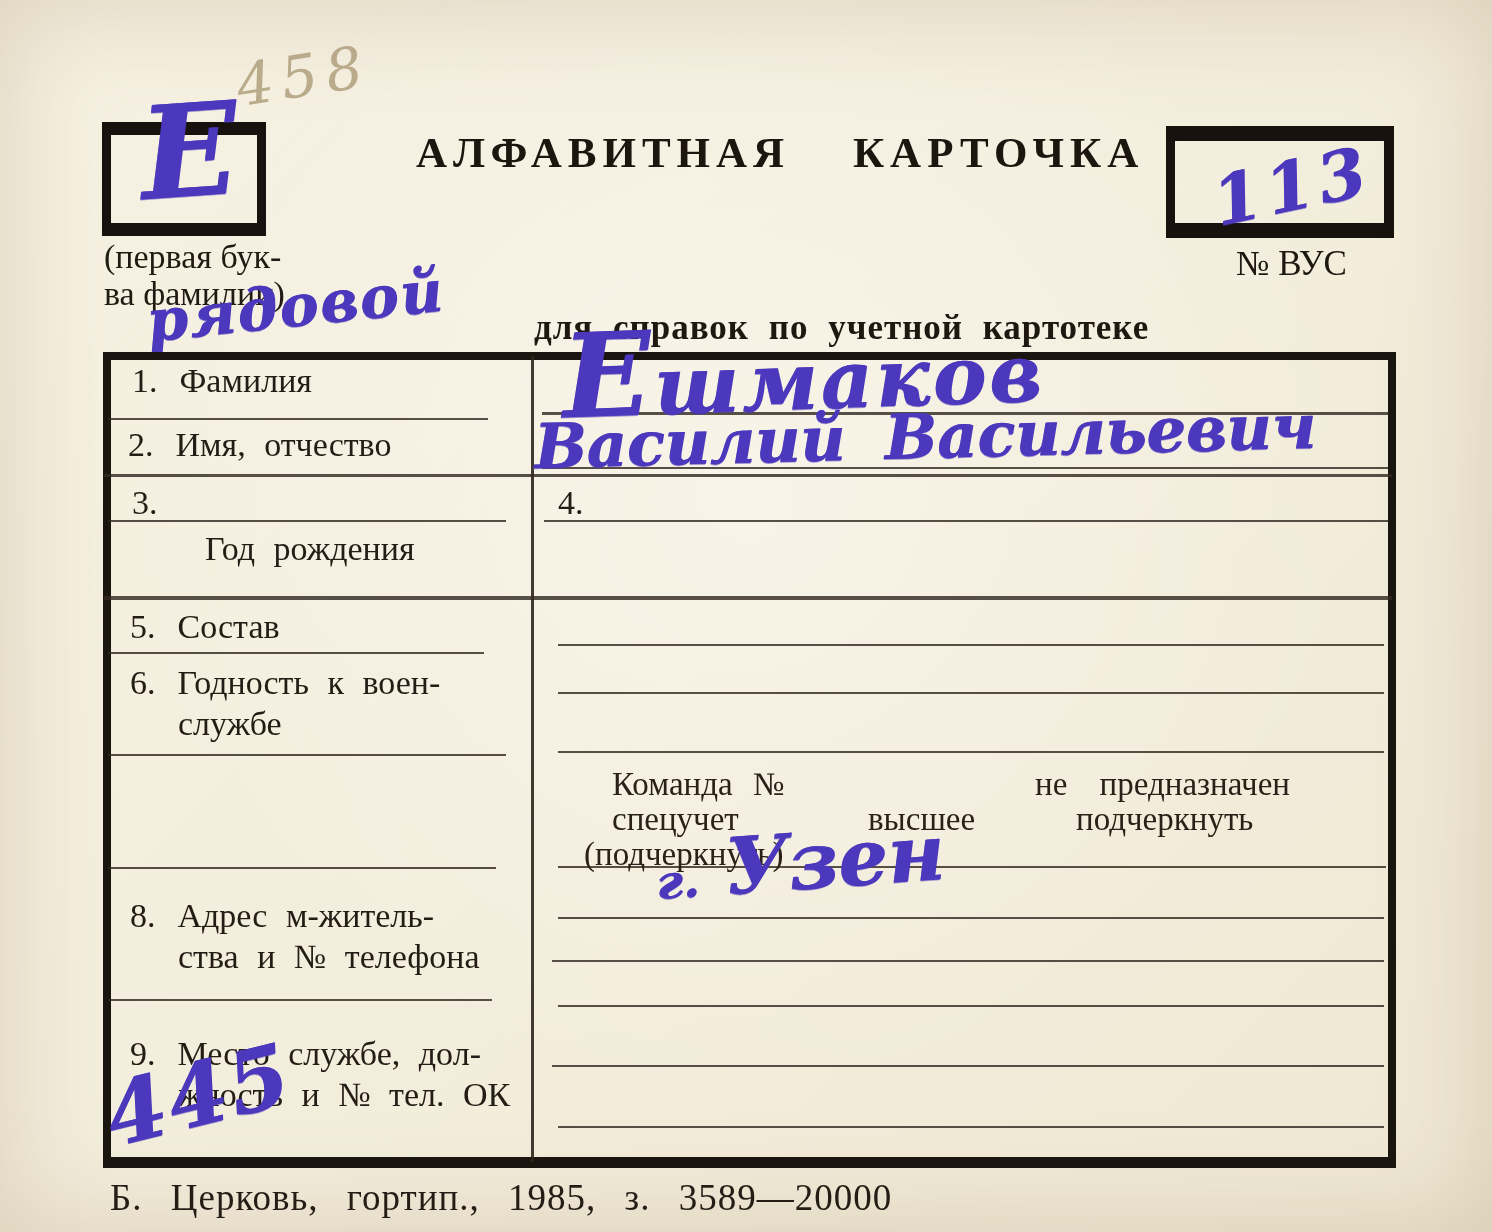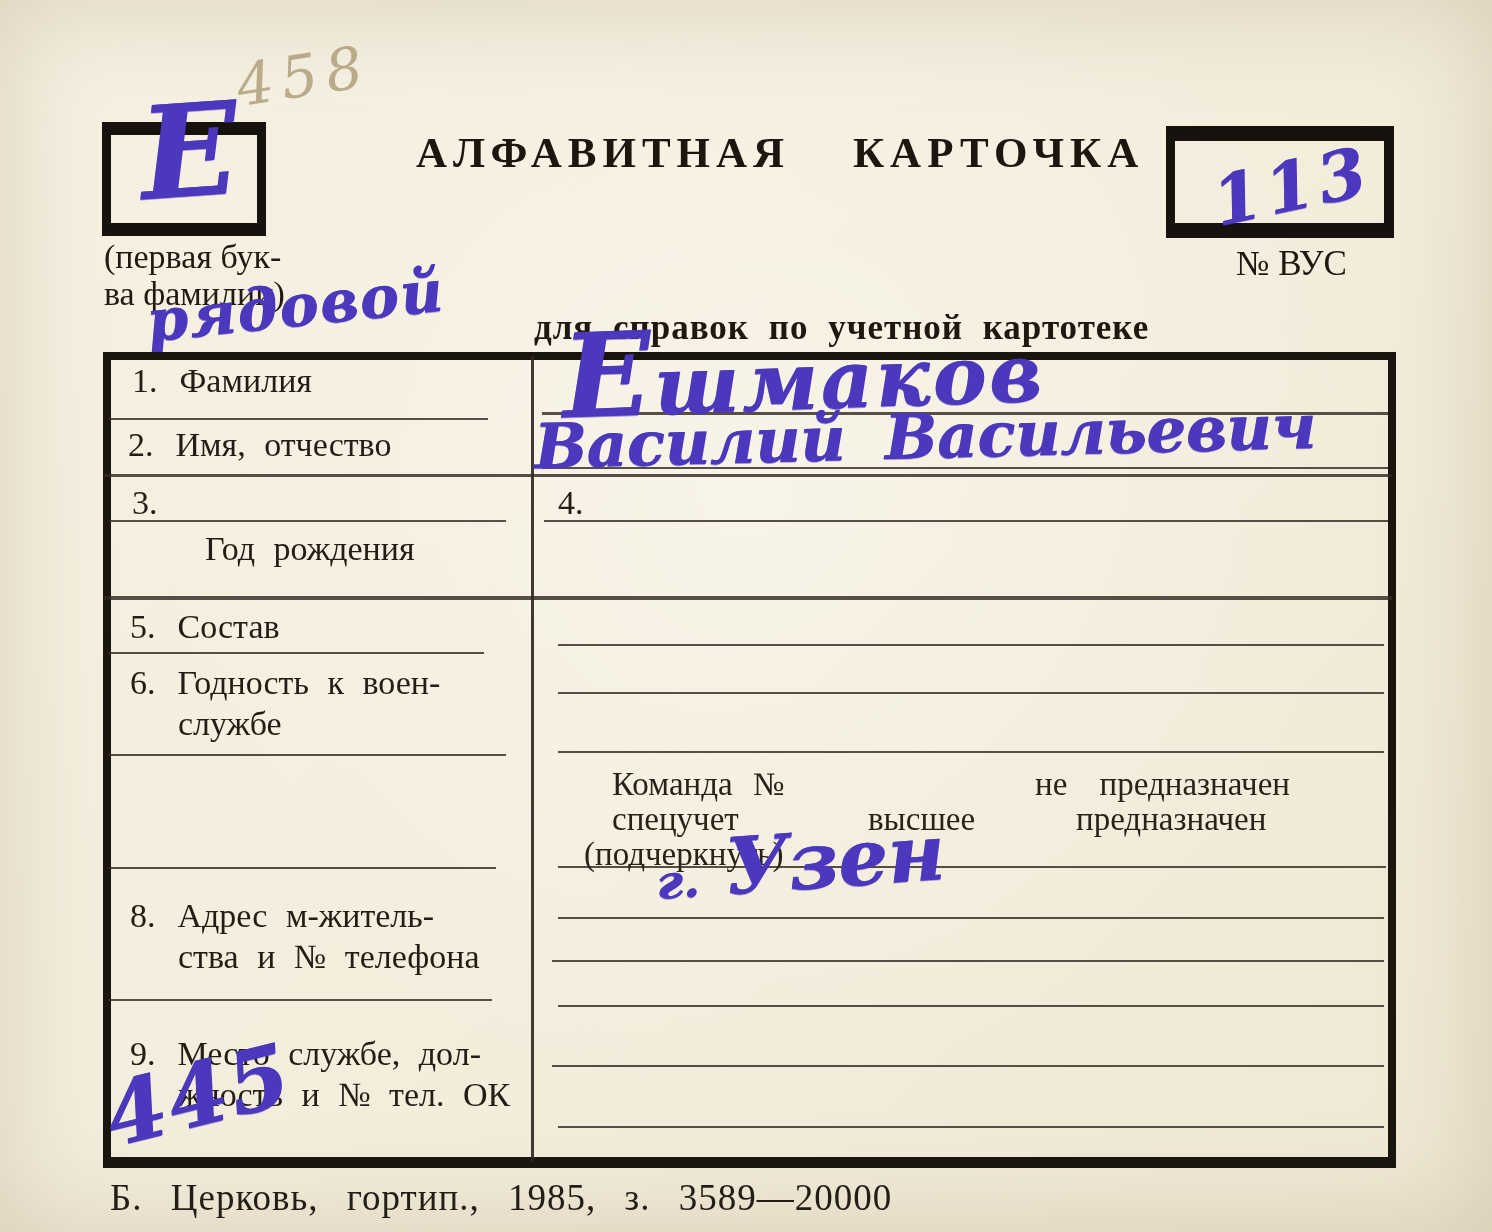--- a/index.html
+++ b/index.html
@@ -124,21 +124,21 @@
   </div>
   <div class="abs lbl" style="left:130px;top:1033px;">
     <div><span class="num">9.</span><span>Место службе, дол-</span></div>
     <div class="ind">жность и № тел. ОК</div>
   </div>
 
   <div class="abs opt" style="left:612px;top:766px;">Команда №</div>
   <div class="abs opt" style="left:1035px;top:766px;word-spacing:24px;">не предназначен</div>
   <div class="abs opt" style="left:612px;top:801px;">спецучет</div>
   <div class="abs opt" style="left:868px;top:801px;">высшее</div>
-  <div class="abs opt" style="left:1076px;top:801px;">предназначен</div>
+  <div class="abs opt" style="left:1076px;top:801px;">подчеркнуть</div>
   <div class="abs opt" style="left:584px;top:836px;">(подчеркнуть)</div>
 
   <div class="abs hw hw-surname" style="left:562px;top:300px;">Ешмаков</div>
   <div class="abs hw hw-name" style="left:534px;top:400px;">Василий Васильевич</div>
   <div class="abs hw hw-city" style="left:655px;top:816px;">г. Узен</div>
   <div class="abs hw hw-work" style="left:104px;top:1044px;">445</div>
 
   <div class="abs imprint" style="left:110px;top:1176px;">Б. Церковь, гортип., 1985, з. 3589—20000</div>
 
 </div>

